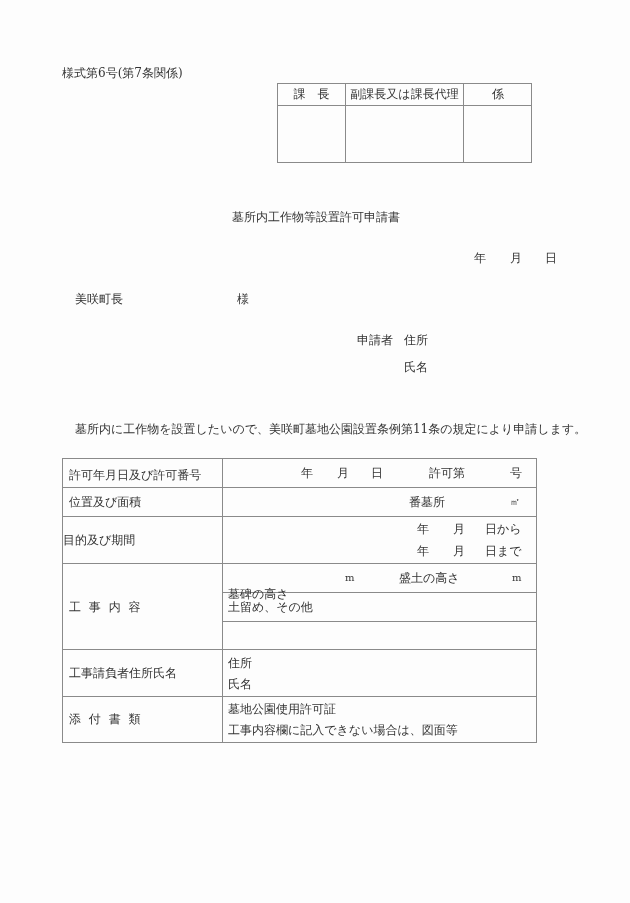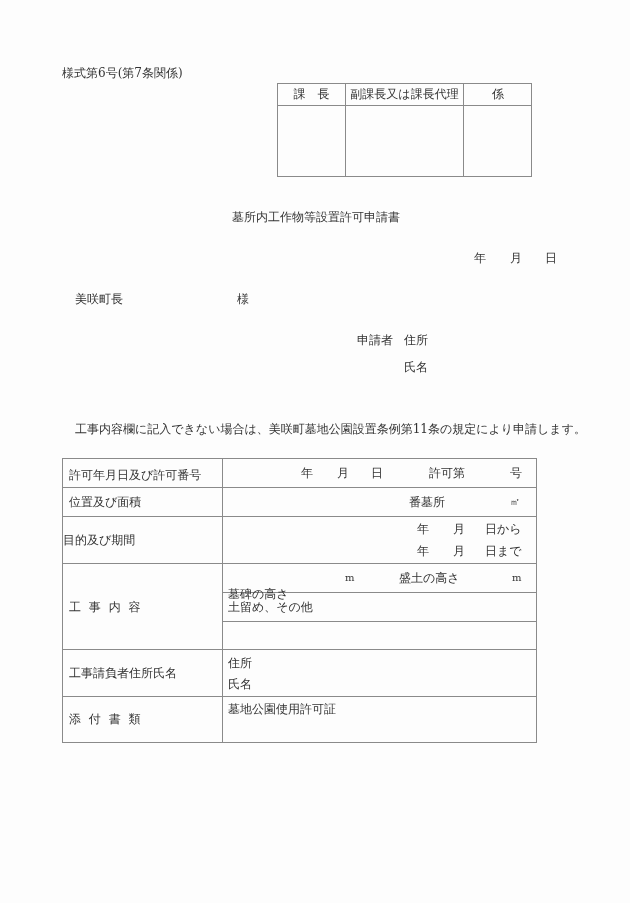--- a/index.html
+++ b/index.html
@@ -1,21 +1,21 @@
 <!DOCTYPE html>
 <html><head>
 <meta charset="utf-8">
 <style>
   html,body{margin:0;padding:0;}
   body{width:630px;height:903px;background:#fdfdfd;position:relative;overflow:hidden;
        font-family:"DejaVu Serif","Liberation Serif",serif;color:#333;font-size:12px;}
   .abs{position:absolute;white-space:nowrap;line-height:14px;}
   .form-no{left:62px;top:66px;text-align:center;}
   
-  .approval{position:absolute;left:277px;top:83px;width:255px;height:94px;
+  .approval{position:absolute;left:277px;top:83px;width:255px;height:80px;
     border:1px solid #8a8a8a;box-sizing:border-box;}
   .approval .vline{position:absolute;top:0;bottom:0;border-left:1px solid #8a8a8a;}
   .approval .hline{position:absolute;left:0;right:0;top:21px;border-top:1px solid #8a8a8a;}
   .approval .hdr{position:absolute;top:3px;text-align:center;line-height:14px;}
   .title{left:232px;top:210px;}
   .addressee{left:75px;top:292px;text-align:center;}
   .sama{left:237px;top:292px;}
   .applicant{left:357px;top:333px;}
   .addr{left:404px;top:333px;}
   .name{left:404px;top:360px;}
@@ -50,21 +50,21 @@
 <div class="abs" style="left:510px;top:251px">月</div>
 <div class="abs" style="left:545px;top:251px">日</div>
 
 <div class="abs addressee">美咲町長</div>
 <div class="abs sama">様</div>
 
 <div class="abs applicant">申請者</div>
 <div class="abs addr">住所</div>
 <div class="abs name">氏名</div>
 
-<div class="abs body-text">工事内容欄に記入できない場合は、美咲町墓地公園設置条例第11条の規定により申請します。</div>
+<div class="abs body-text">墓所内に工作物を設置したいので、美咲町墓地公園設置条例第11条の規定により申請します。</div>
 
 <div class="maintable">
 
   <div class="v" style="left:159px;top:0;bottom:0"></div>
 
   <div class="h" style="left:0;right:0;top:28px"></div>
   <div class="h" style="left:0;right:0;top:57px"></div>
   <div class="h" style="left:0;right:0;top:104px"></div>
   <div class="h" style="left:159px;right:0;top:133px"></div>
   <div class="h" style="left:159px;right:0;top:162px"></div>
@@ -97,13 +97,14 @@
   <div class="cell" style="left:449px;top:112px;font-size:10px">m</div>
   <div class="cell" style="left:165px;top:141px">土留め、その他</div>
   <div class="cell" style="left:160px;top:163px;width:313px;height:27px"></div>
 
   <div class="cell" style="left:6px;top:207px">工事請負者住所氏名</div>
   <div class="cell" style="left:165px;top:197px">住所</div>
   <div class="cell" style="left:165px;top:218px">氏名</div>
 
   <div class="cell" style="left:6px;top:253px;word-spacing:4px">添 付 書 類</div>
   <div class="cell" style="left:165px;top:243px">墓地公園使用許可証</div>
+  <div class="cell" style="left:165px;top:264px">工事内容欄に記入できない場合は、図面等</div>
 </div>
 
 </body></html>

